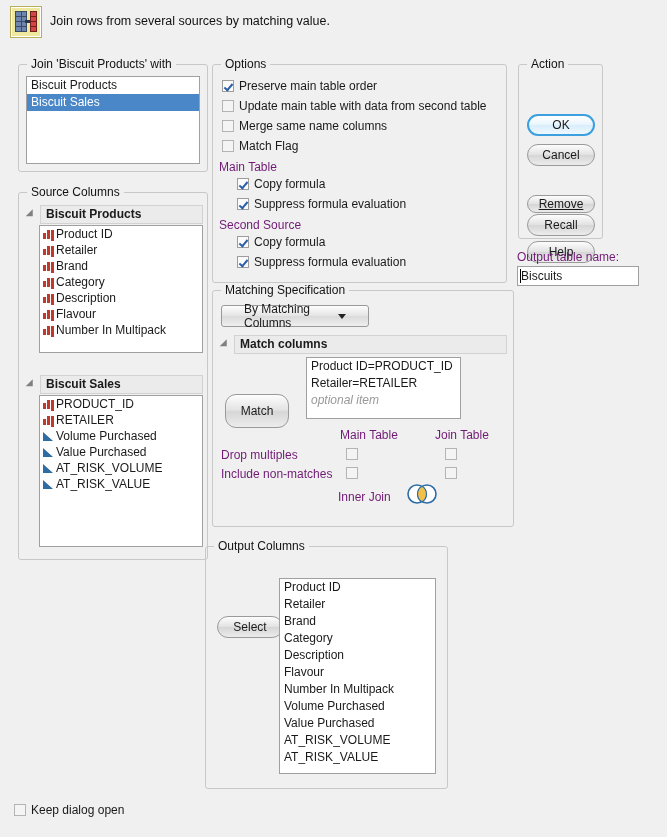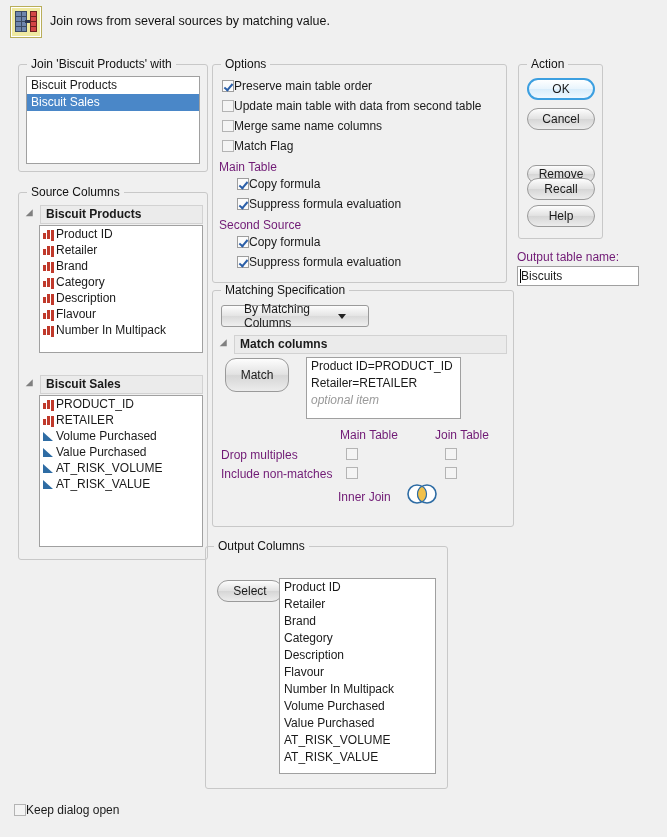--- a/index.html
+++ b/index.html
@@ -160,20 +160,21 @@
     font-weight: bold;
     font-size: 12px;
     padding: 1px 5px;
     box-sizing: border-box;
     line-height: 15px;
   }
   
   .cb-row {
     display: flex;
     align-items: flex-start;
+    gap: 5px;
     line-height: 15px;
     font-size: 12px;
   }
   .cbox {
     width: 12px; height: 12px;
     box-sizing: border-box;
     border: 1px solid #b4b4b4;
     background: #f4f4f4;
     flex: none;
     position: relative;
@@ -197,20 +198,21 @@
     border: 1px solid #9a9a9a;
     border-radius: 11px;
     background: linear-gradient(#fdfdfd, #e2e2e2 48%, #d6d6d6 52%, #ececec);
     font-family: "Liberation Sans", sans-serif;
     font-size: 12px;
     color: #1a1a1a;
     text-align: center;
     box-sizing: border-box;
     cursor: default;
     padding: 0;
+    margin-top: 36px;
   }
   .btn.default {
     border: 2px solid #3c9fe0;
     background: linear-gradient(#ffffff, #e9f5fd 48%, #d9edfb 52%, #eef8ff);
   }
   
   .textfield {
     border: 1px solid #a0a0a0;
     background: #ffffff;
     font-size: 12px;
@@ -414,21 +416,21 @@
   <div class="abs cb-row" style="left:24px; top:190px;">
     <span class="cbox checked"></span>
     <span>Suppress formula evaluation</span>
   </div>
 </div>
 
 <div class="group" style="left:518px; top:64px; width:85px; height:175px;">
   <span class="legend">Action</span>
   <button class="btn default" style="position:absolute; left:8px; top:13px; width:68px; height:22px;">OK</button>
   <button class="btn" style="position:absolute; left:8px; top:43px; width:68px; height:22px;">Cancel</button>
-  <button class="btn" style="position:absolute; left:8px; top:100px; width:68px; height:18px;">Remove</button>
+  <button class="btn" style="position:absolute; left:8px; top:94px; width:68px; height:18px;text-decoration:underline;">Remove</button>
   <button class="btn" style="position:absolute; left:8px; top:113px; width:68px; height:22px;">Recall</button>
   <button class="btn" style="position:absolute; left:8px; top:140px; width:68px; height:22px;">Help</button>
 </div>
 
 <div class="abs lbl" style="left:517px; top:250px;">Output table name:</div>
 <div class="textfield abs" style="left:517px; top:266px; width:122px; height:20px;">Biscuits</div>
 
 <div class="group" style="left:212px; top:290px; width:302px; height:237px;">
   <span class="legend">Matching Specification</span>
 

